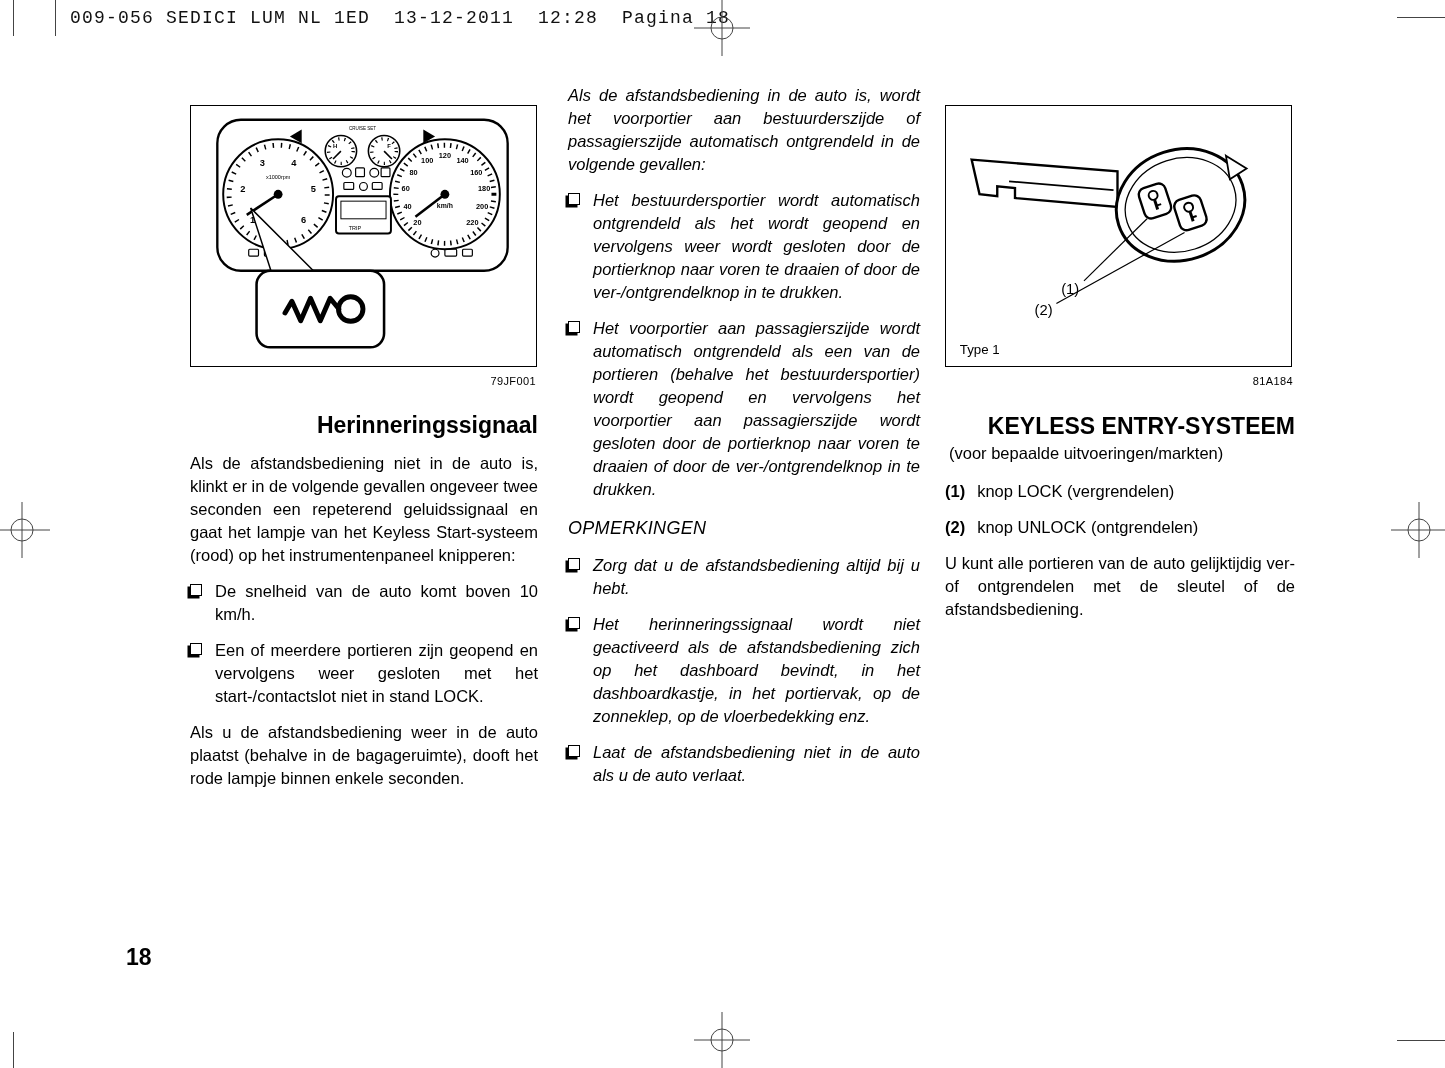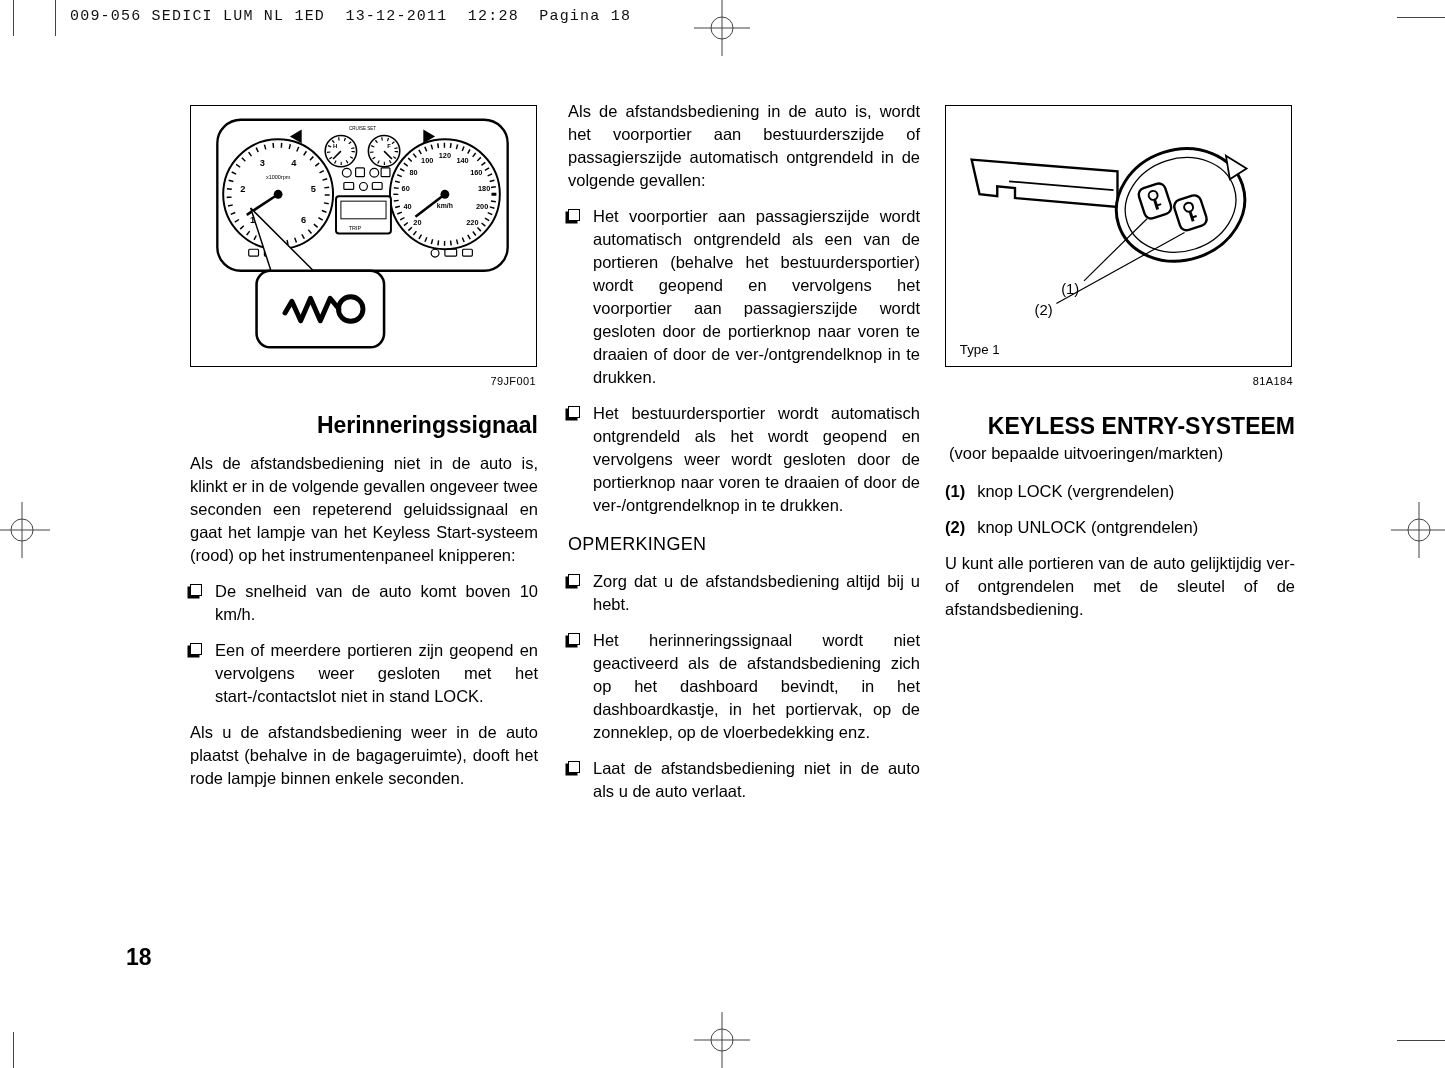--- a/index.html
+++ b/index.html
@@ -1,27 +1,27 @@
 <!DOCTYPE html>
 <html><head>
 <meta charset="utf-8">
 <style>
   html,body{margin:0;padding:0;background:#e8e8e8;}
   .page{position:relative;width:1445px;height:1068px;background:#ffffff;overflow:hidden;
         font-family:"Liberation Sans",sans-serif;color:#000;}
   
   .print-header{position:absolute;left:70px;top:8px;font-family:"Liberation Mono",monospace;
-        font-size:15px;letter-spacing:1.2px;white-space:pre;color:#111;}
+        font-size:18px;letter-spacing:1.2px;white-space:pre;color:#111;}
   
   .regmark{position:absolute;width:56px;height:56px;}
   .tick{position:absolute;background:#444;}
   
   .col{position:absolute;text-align:justify;font-size:16.5px;line-height:23px;}
   .col1{left:190px;top:105px;width:348px;}
-  .col2{left:568px;top:100px;width:352px;}
+  .col2{left:568px;top:84px;width:352px;font-style:italic;}
   .col3{left:945px;top:105px;width:350px;}
   p{margin:0 0 13px 0;}
   h2{font-size:23px;line-height:24px;margin:20px 0 15px 0;font-weight:bold;text-align:right;}
   h3{font-size:18px;line-height:23px;margin:16px 0 14px 0;font-weight:normal;text-align:left;letter-spacing:.3px;}
   .figbox{position:relative;width:345px;height:260px;border:1.6px solid #000;background:#fff;}
   .figcap{font-size:11px;text-align:right;margin:3px 2px 0 0;letter-spacing:.4px;}
   .bullet{display:flex;margin:0 0 13px 0;}
   .bullet .mark{flex:none;width:25px;padding-top:4px;}
   .bullet .mark i{display:block;width:10px;height:10px;border:1.7px solid #000;background:#fff;
         box-shadow:-2.5px 2.5px 0 0 #000;}
@@ -179,27 +179,27 @@
     <p>Als u de afstandsbediening weer in de auto plaatst (behalve in de bagageruimte), dooft het rode lampje binnen enkele seconden.</p>
   </div>
 
   <div class="col col2">
     <p>Als de afstandsbediening in de auto is, wordt het voorportier aan bestuurderszijde of passagierszijde automatisch ontgrendeld in de volgende gevallen:</p>
 
     <div class="bullet">
       <span class="mark">
           <i></i>
         </span>
+      <div class="txt">Het bestuurdersportier wordt automatisch ontgrendeld als het wordt geopend en vervolgens weer wordt gesloten door de portierknop naar voren te draaien of door de ver-/ontgrendelknop in te drukken.</div>
+    </div>
+    <div class="bullet">
+      <span class="mark">
+          <i></i>
+        </span>
       <div class="txt">Het voorportier aan passagierszijde wordt automatisch ontgrendeld als een van de portieren (behalve het bestuurdersportier) wordt geopend en vervolgens het voorportier aan passagierszijde wordt gesloten door de portierknop naar voren te draaien of door de ver-/ontgrendelknop in te drukken.</div>
-    </div>
-    <div class="bullet">
-      <span class="mark">
-          <i></i>
-        </span>
-      <div class="txt">Het bestuurdersportier wordt automatisch ontgrendeld als het wordt geopend en vervolgens weer wordt gesloten door de portierknop naar voren te draaien of door de ver-/ontgrendelknop in te drukken.</div>
     </div>
 
     <h3>OPMERKINGEN</h3>
 
     <div class="bullet">
       <span class="mark">
           <i></i>
         </span>
       <div class="txt">Zorg dat u de afstandsbediening altijd bij u hebt.</div>
     </div>

